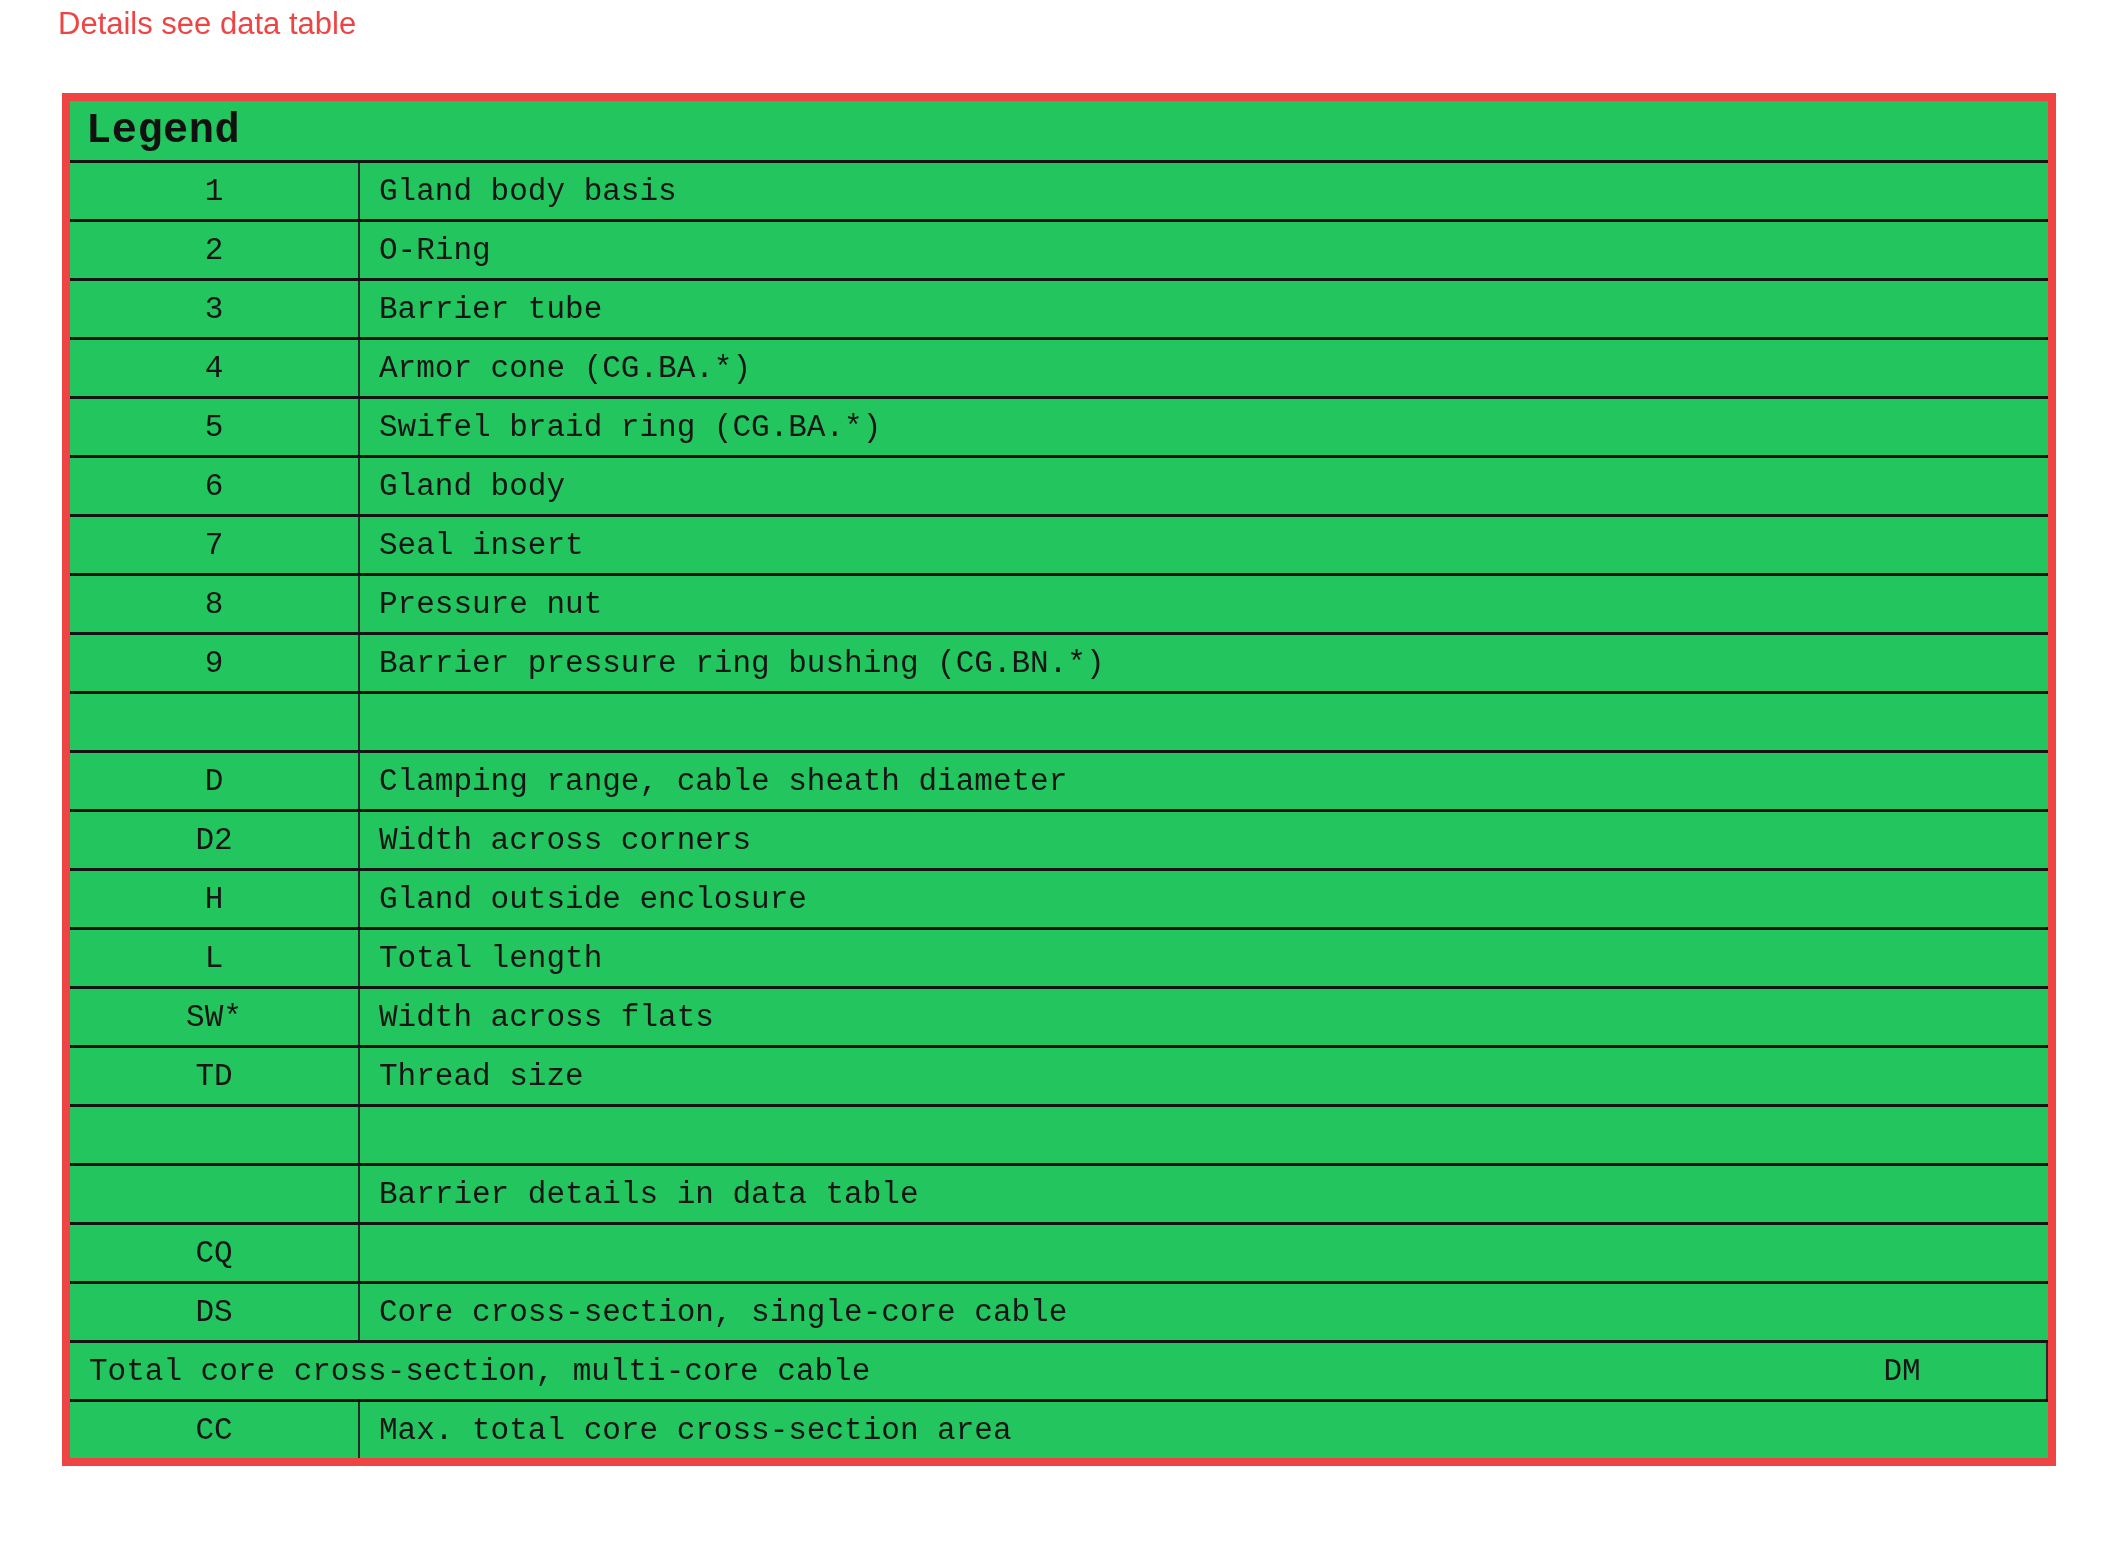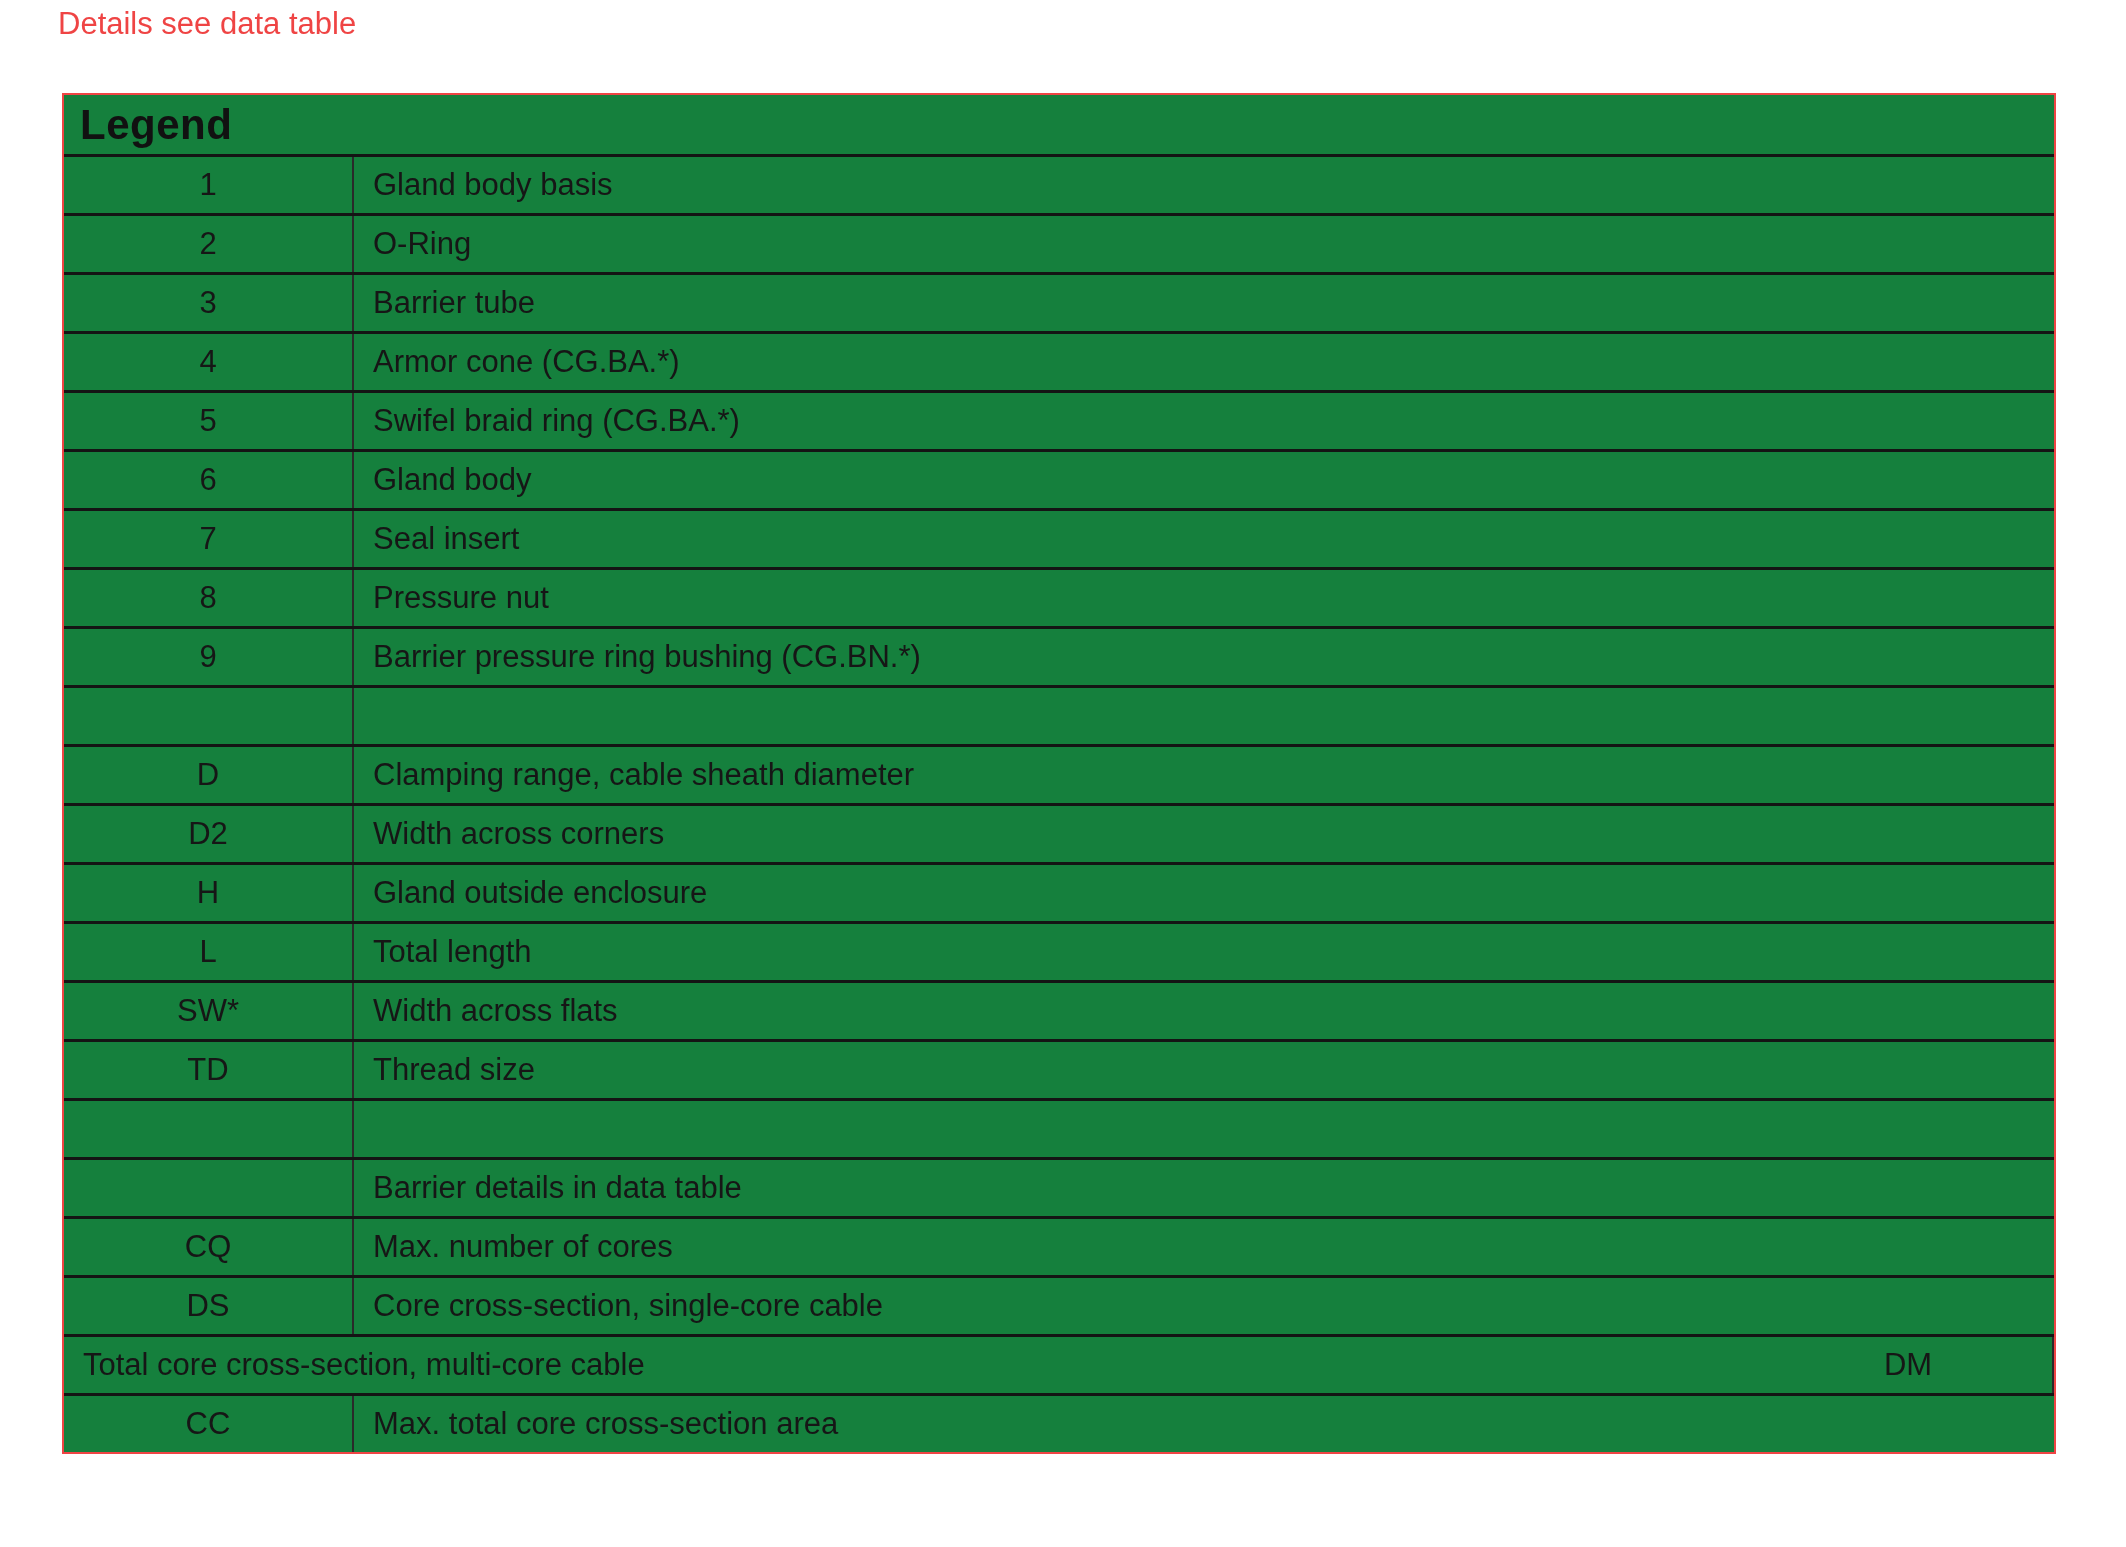--- a/index.html
+++ b/index.html
@@ -23,22 +23,23 @@
     line-height: 38px;
     color: #ef4444;
     white-space: nowrap;
   }
   .legend-table {
     position: absolute;
     left: 62px;
     top: 93px;
     width: 1994px;
     box-sizing: border-box;
-    border: 2px solid #ef4444;
-    background: #15803d;
+    border: 8px solid #ef4444;
+    background: #22c55e;
+    font-family: Liberation Mono, monospace;
   }
   .legend-header {
     box-sizing: border-box;
     height: 59px;
     display: flex;
     align-items: center;
     padding-left: 16px;
     font-size: 42px;
     font-weight: bold;
     letter-spacing: 0.5px;
@@ -165,21 +166,20 @@
     <div class="cell label"></div>
   </div>
 
   <div class="legend-row">
     <div class="cell key"></div>
     <div class="cell label">Barrier details in data table</div>
   </div>
 
   <div class="legend-row">
     <div class="cell key">CQ</div>
-    <div class="cell label">Max. number of cores</div>
   </div>
 
   <div class="legend-row">
     <div class="cell key">DS</div>
     <div class="cell label">Core cross-section, single-core cable</div>
   </div>
 
   <div class="legend-row">
     <div class="cell label">Total core cross-section, multi-core cable</div>
     <div class="cell key">DM</div>

